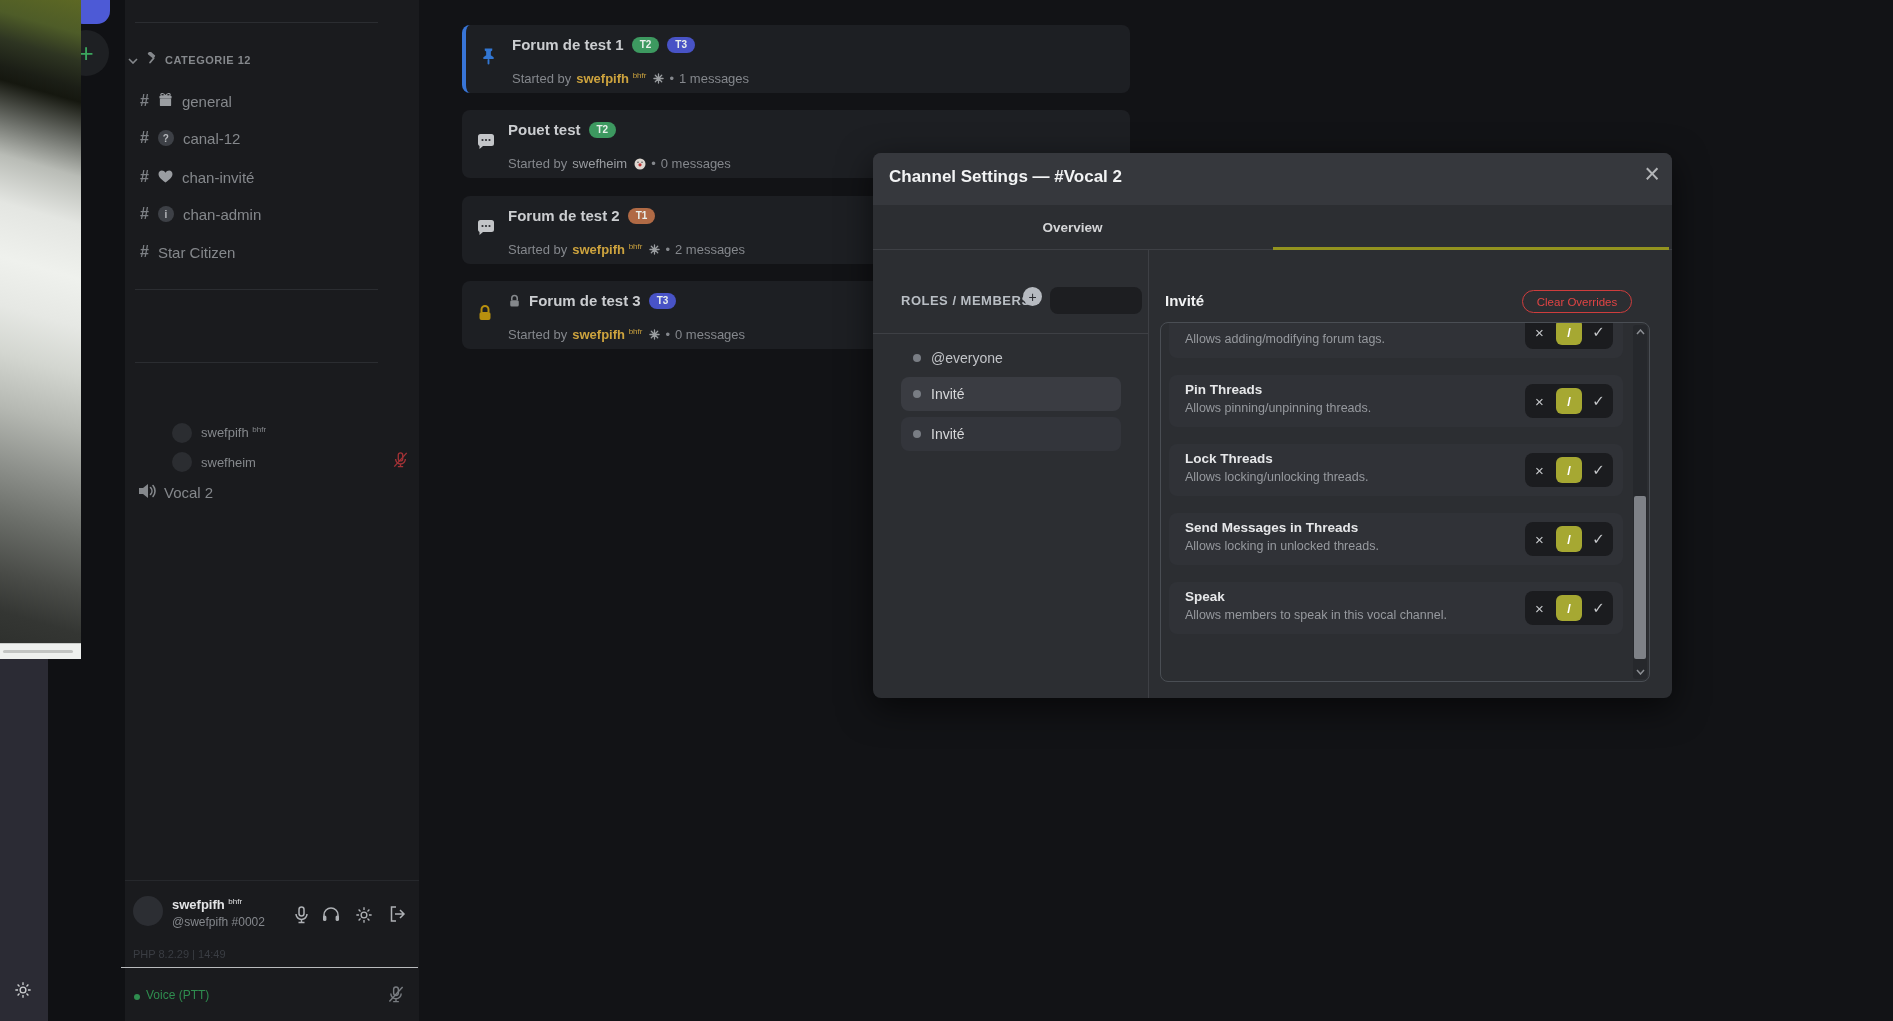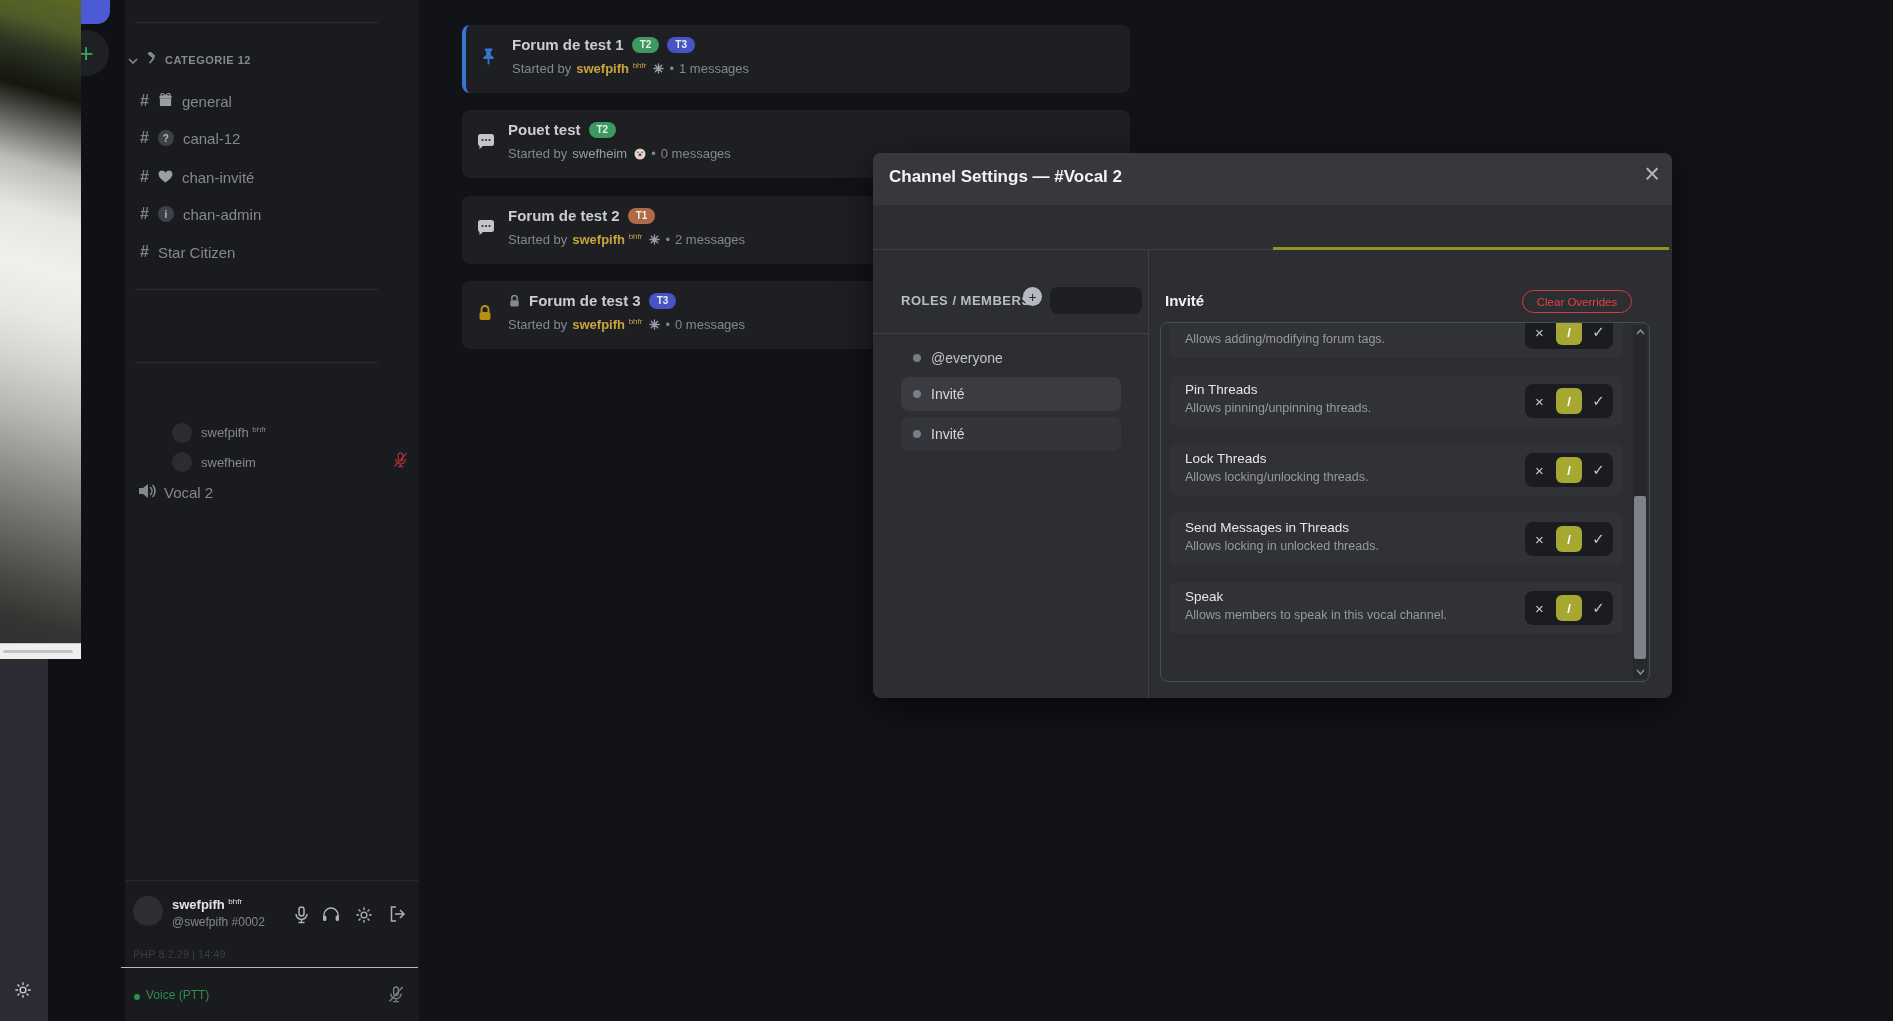--- a/index.html
+++ b/index.html
@@ -47,21 +47,21 @@
   .voice-label{position:absolute;left:21px;top:988px;font-size:12px;font-weight:normal;color:#2f8d4f}
   .voice-mute{position:absolute;left:263px;top:986px;color:#787c81}
 
   
   .thread-card{position:absolute;left:462px;width:668px;height:68px;background:#1d1f23;border-radius:8px;z-index:1}
   .thread-card.pinned{border-left:4px solid #3875d7}
   .tc-icon{position:absolute;left:15px;top:50%;transform:translateY(-50%)}
   .tc-body{position:absolute;left:46px;top:11px}
   .tc-title{font-size:15px;font-weight:bold;color:#cbcdd0;display:flex;gap:8px;align-items:center}
   .tag{height:16px;padding:0 8px;border-radius:8px;font-size:10px;font-weight:bold;color:#e9f0ec;display:inline-flex;align-items:center}
-  .tc-meta{margin-top:8px;font-size:13px;color:#84878c;display:flex;align-items:center;gap:5px}
+  .tc-meta{margin-top:18px;font-size:13px;color:#84878c;display:flex;align-items:center;gap:5px}
   .gold{color:#cda33e;font-weight:bold}
   .graystart{color:#9a9da1}
   .badge-ic{color:#9a9da0;display:inline-flex;margin-left:2px}
   .minilock{display:inline-flex;color:#85888c}
 
   
   .modal{position:absolute;left:873px;top:153px;width:799px;height:545px;background:#2c2e32;border-radius:8px;z-index:10;box-shadow:0 10px 34px rgba(0,0,0,.6)}
   .m-header{position:absolute;left:0;top:0;width:100%;height:52px;background:#36383d;border-radius:8px 8px 0 0}
   .m-title{position:absolute;left:16px;top:14px;font-size:17px;font-weight:bold;color:#f2f3f4}
   .m-close{position:absolute;right:12px;top:6px;font-size:27px;color:#b4b6b9;cursor:pointer}
@@ -76,21 +76,21 @@
   .roles-divider{position:absolute;left:0;top:180px;width:275px;height:1px;background:#3e4045}
   .role-row{position:absolute;left:28px;width:220px;height:30px;display:flex;align-items:center;gap:10px;padding-left:12px;color:#c2c4c8;font-size:14px}
   .role-row.boxed{background:#33353b;border-radius:8px;height:34px;color:#d6d7d9}
   .role-row.selected{background:#3a3c42}
   .role-dot{width:8px;height:8px;border-radius:50%;background:#797d84;flex:0 0 auto}
   .panel-title{position:absolute;left:292px;top:139px;font-size:15px;font-weight:bold;color:#f0f1f2}
   .clear-btn{position:absolute;left:649px;top:137px;width:110px;height:23px;border:1px solid #cf3d3d;border-radius:13px;color:#e14444;font-size:11.5px;display:flex;align-items:center;justify-content:center}
   .perm-scroll{position:absolute;left:287px;top:169px;width:490px;height:360px;border:1px solid #4a4e54;border-radius:8px;overflow:hidden}
   .perm-list{position:absolute;left:8px;top:-17px;width:454px}
   .perm-card{position:relative;width:454px;height:52px;background:#303237;border-radius:8px;margin-bottom:17px}
-  .perm-name{position:absolute;left:16px;top:7px;font-size:13.5px;font-weight:normal;color:#e6e7e9}
+  .perm-name{position:absolute;left:16px;top:7px;font-size:13.5px;font-weight:bold;color:#e6e7e9}
   .perm-desc{position:absolute;left:16px;top:26px;font-size:12.5px;color:#96999e}
   .toggle{position:absolute;right:10px;top:9px;width:88px;height:34px;background:#1b1c1f;border-radius:8px;display:flex;align-items:center}
   .tg-cell{width:29px;text-align:center;color:#c6c8cb;font-size:15px}
   .tg-mid{width:26px;height:26px;margin:0 2px;border-radius:6px;background:#a6a832;color:#fff;font-weight:bold;font-size:13px;display:flex;align-items:center;justify-content:center}
   .sb-track{position:absolute;right:2px;top:2px;bottom:2px;width:14px;background:#26282c;border-radius:3px}
   .sb-arrow{position:absolute;left:0;width:14px;height:14px;display:flex;align-items:center;justify-content:center;color:#8b8e93}
   .sb-thumb{position:absolute;left:1px;top:171px;width:12px;height:163px;background:#7e8187;border-radius:2px}
 </style>
 </head>
 <body>
@@ -335,20 +335,21 @@
     </div>
   </div>
 </div>
 
 <div class="modal">
   <div class="m-header">
     <div class="m-title">Channel Settings — #Vocal 2</div>
     <div class="m-close">×</div>
   </div>
 
+  <div class="m-tab" style="left:0">Overview</div>
   <div class="tabs-divider"></div>
   <div class="tab-underline"></div>
   <div class="v-divider"></div>
 
   <div class="roles-head">ROLES / MEMBERS</div>
   <div class="roles-plus">
       <span>+</span>
     </div>
   <div class="roles-input"></div>
   <div class="roles-divider"></div>

